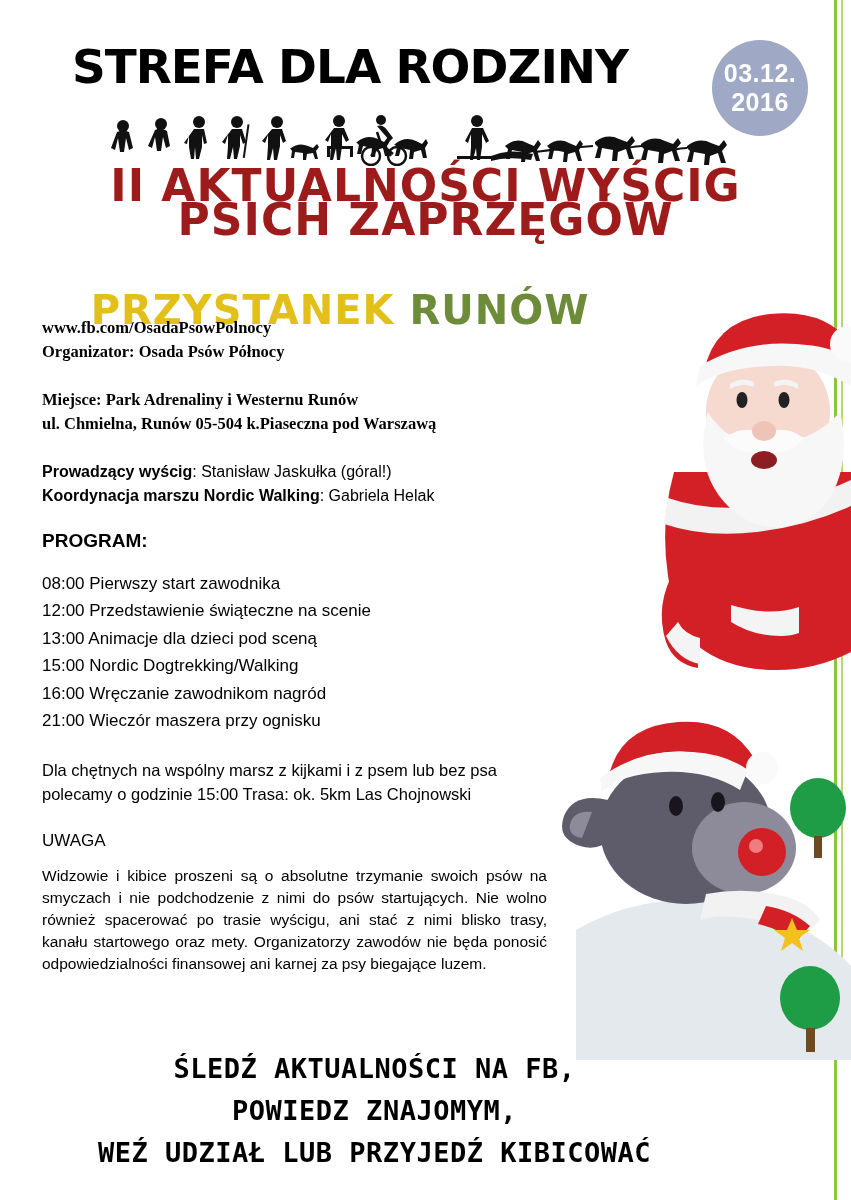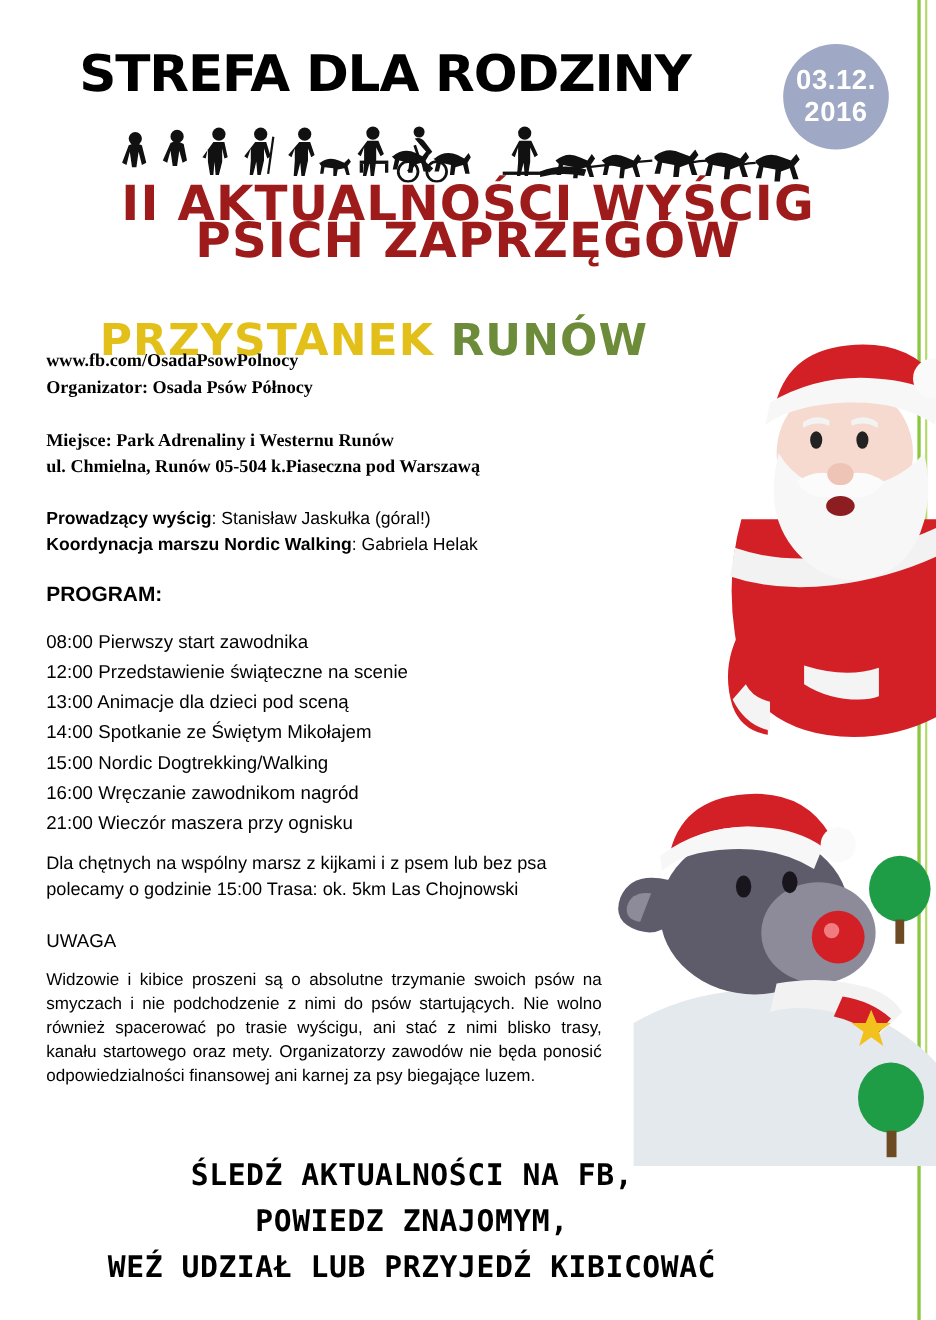--- a/index.html
+++ b/index.html
@@ -139,21 +139,21 @@
   }
   .program-list {
     font-family: "Liberation Sans", sans-serif;
     font-size: 17px;
     line-height: 1.62;
   }
   .note-para {
     font-family: "Liberation Sans", sans-serif;
     font-size: 16.5px;
     line-height: 1.45;
-    margin-top: 12px;
+    margin-top: 24px;
   }
   .uwaga {
     font-family: "Liberation Sans", sans-serif;
     font-size: 17px;
     margin-top: 24px;
     margin-bottom: 14px;
   }
   .warning-para {
     font-family: "Liberation Sans", sans-serif;
     font-size: 15.5px;
@@ -353,21 +353,20 @@
       <b>Koordynacja marszu Nordic Walking</b><span>: Gabriela Helak</span>
     </div>
   </div>
 
   <div class="program-title">PROGRAM:</div>
 
   <div class="program-list">
     <div>08:00 Pierwszy start zawodnika</div>
     <div>12:00 Przedstawienie świąteczne na scenie</div>
     <div>13:00 Animacje dla dzieci pod sceną</div>
-    <div>14:00 Spotkanie ze Świętym Mikołajem</div>
     <div>15:00 Nordic Dogtrekking/Walking</div>
     <div>16:00 Wręczanie zawodnikom nagród</div>
     <div>21:00 Wieczór maszera przy ognisku</div>
   </div>
 
   <div class="note-para">Dla chętnych na wspólny marsz z kijkami i z psem lub bez psa polecamy o godzinie 15:00 Trasa: ok. 5km Las Chojnowski</div>
 
   <div class="uwaga">UWAGA</div>
 
   <div class="warning-para">Widzowie i kibice proszeni są o absolutne trzymanie swoich psów na smyczach i nie podchodzenie z nimi do psów startujących. Nie wolno również spacerować po trasie wyścigu, ani stać z nimi blisko trasy, kanału startowego oraz mety. Organizatorzy zawodów nie będa ponosić odpowiedzialności finansowej ani karnej za psy biegające luzem.</div>

